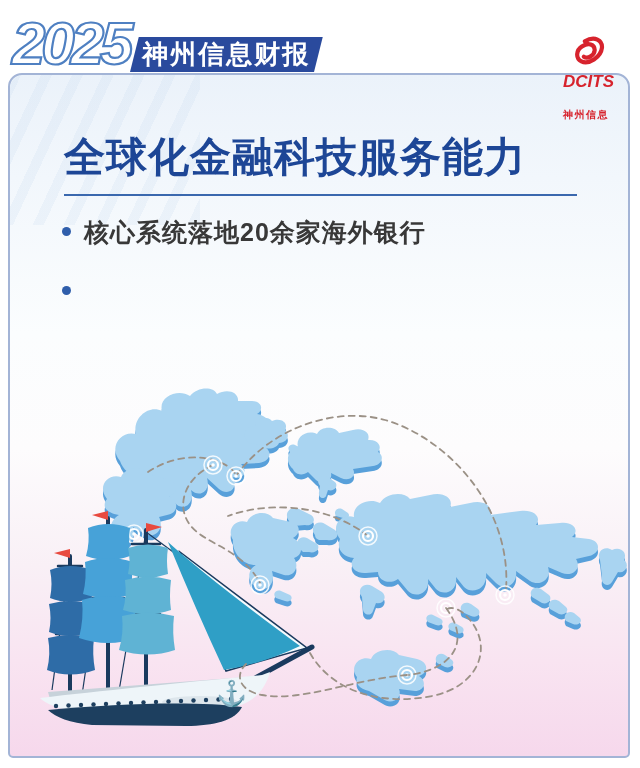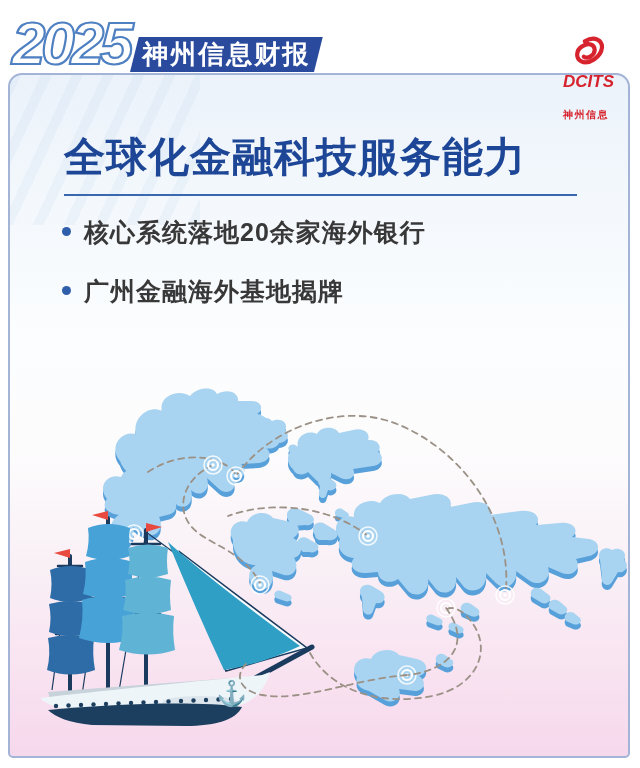--- a/index.html
+++ b/index.html
@@ -99,21 +99,20 @@
 
 <div class="title">全球化金融科技服务能力</div>
 <div class="title-rule"></div>
 <ul class="bullets">
   <li>
     <span class="dot"></span>
     <span>核心系统落地20余家海外银行</span>
   </li>
   <li>
     <span class="dot"></span>
-    <span>广州金融海外基地揭牌</span>
   </li>
 </ul>
 
 <svg class="scene" viewBox="0 0 640 768">
   <defs>
     <path id="p-na" d="M120,461 C108,447 121,430 136,434 C132,418 149,404 162,411 C158,397 178,388 190,396 C197,387 213,386 217,394 C227,388 239,392 238,401 L252,401 C262,401 264,410 257,414 C269,416 273,426 263,430 C275,434 277,444 266,448 C273,453 269,462 259,463 L241,464 C249,472 243,480 233,477 C239,490 227,496 219,489 L207,478 C211,492 199,498 191,490 C195,504 183,512 175,503 L159,485 C149,488 141,484 143,476 C132,478 123,470 120,461 Z"></path>
     <path id="p-cam" d="M148,492 C140,486 144,476 153,478 L170,484 C178,487 176,496 168,496 C172,504 164,510 157,505 L150,498 Z"></path>
     <path id="p-grl" d="M249,443 C241,437 245,425 255,426 C255,418 267,415 272,421 C281,417 289,423 285,430 C291,435 287,443 279,443 C277,449 265,451 261,445 Z"></path>
     <path id="p-ice" d="M290,452 C286,448 290,443 295,445 L301,448 C304,451 300,455 296,454 Z"></path>
     <path id="p-neu" d="M293,469 C284,461 288,449 298,447 C295,437 307,429 317,434 C321,426 335,426 339,433 L353,430 C363,427 371,433 368,440 C377,439 383,446 378,452 C385,456 382,465 373,466 L353,469 C357,476 349,482 341,478 L331,473 C333,481 323,486 316,480 L308,472 C303,476 295,475 293,469 Z"></path>

